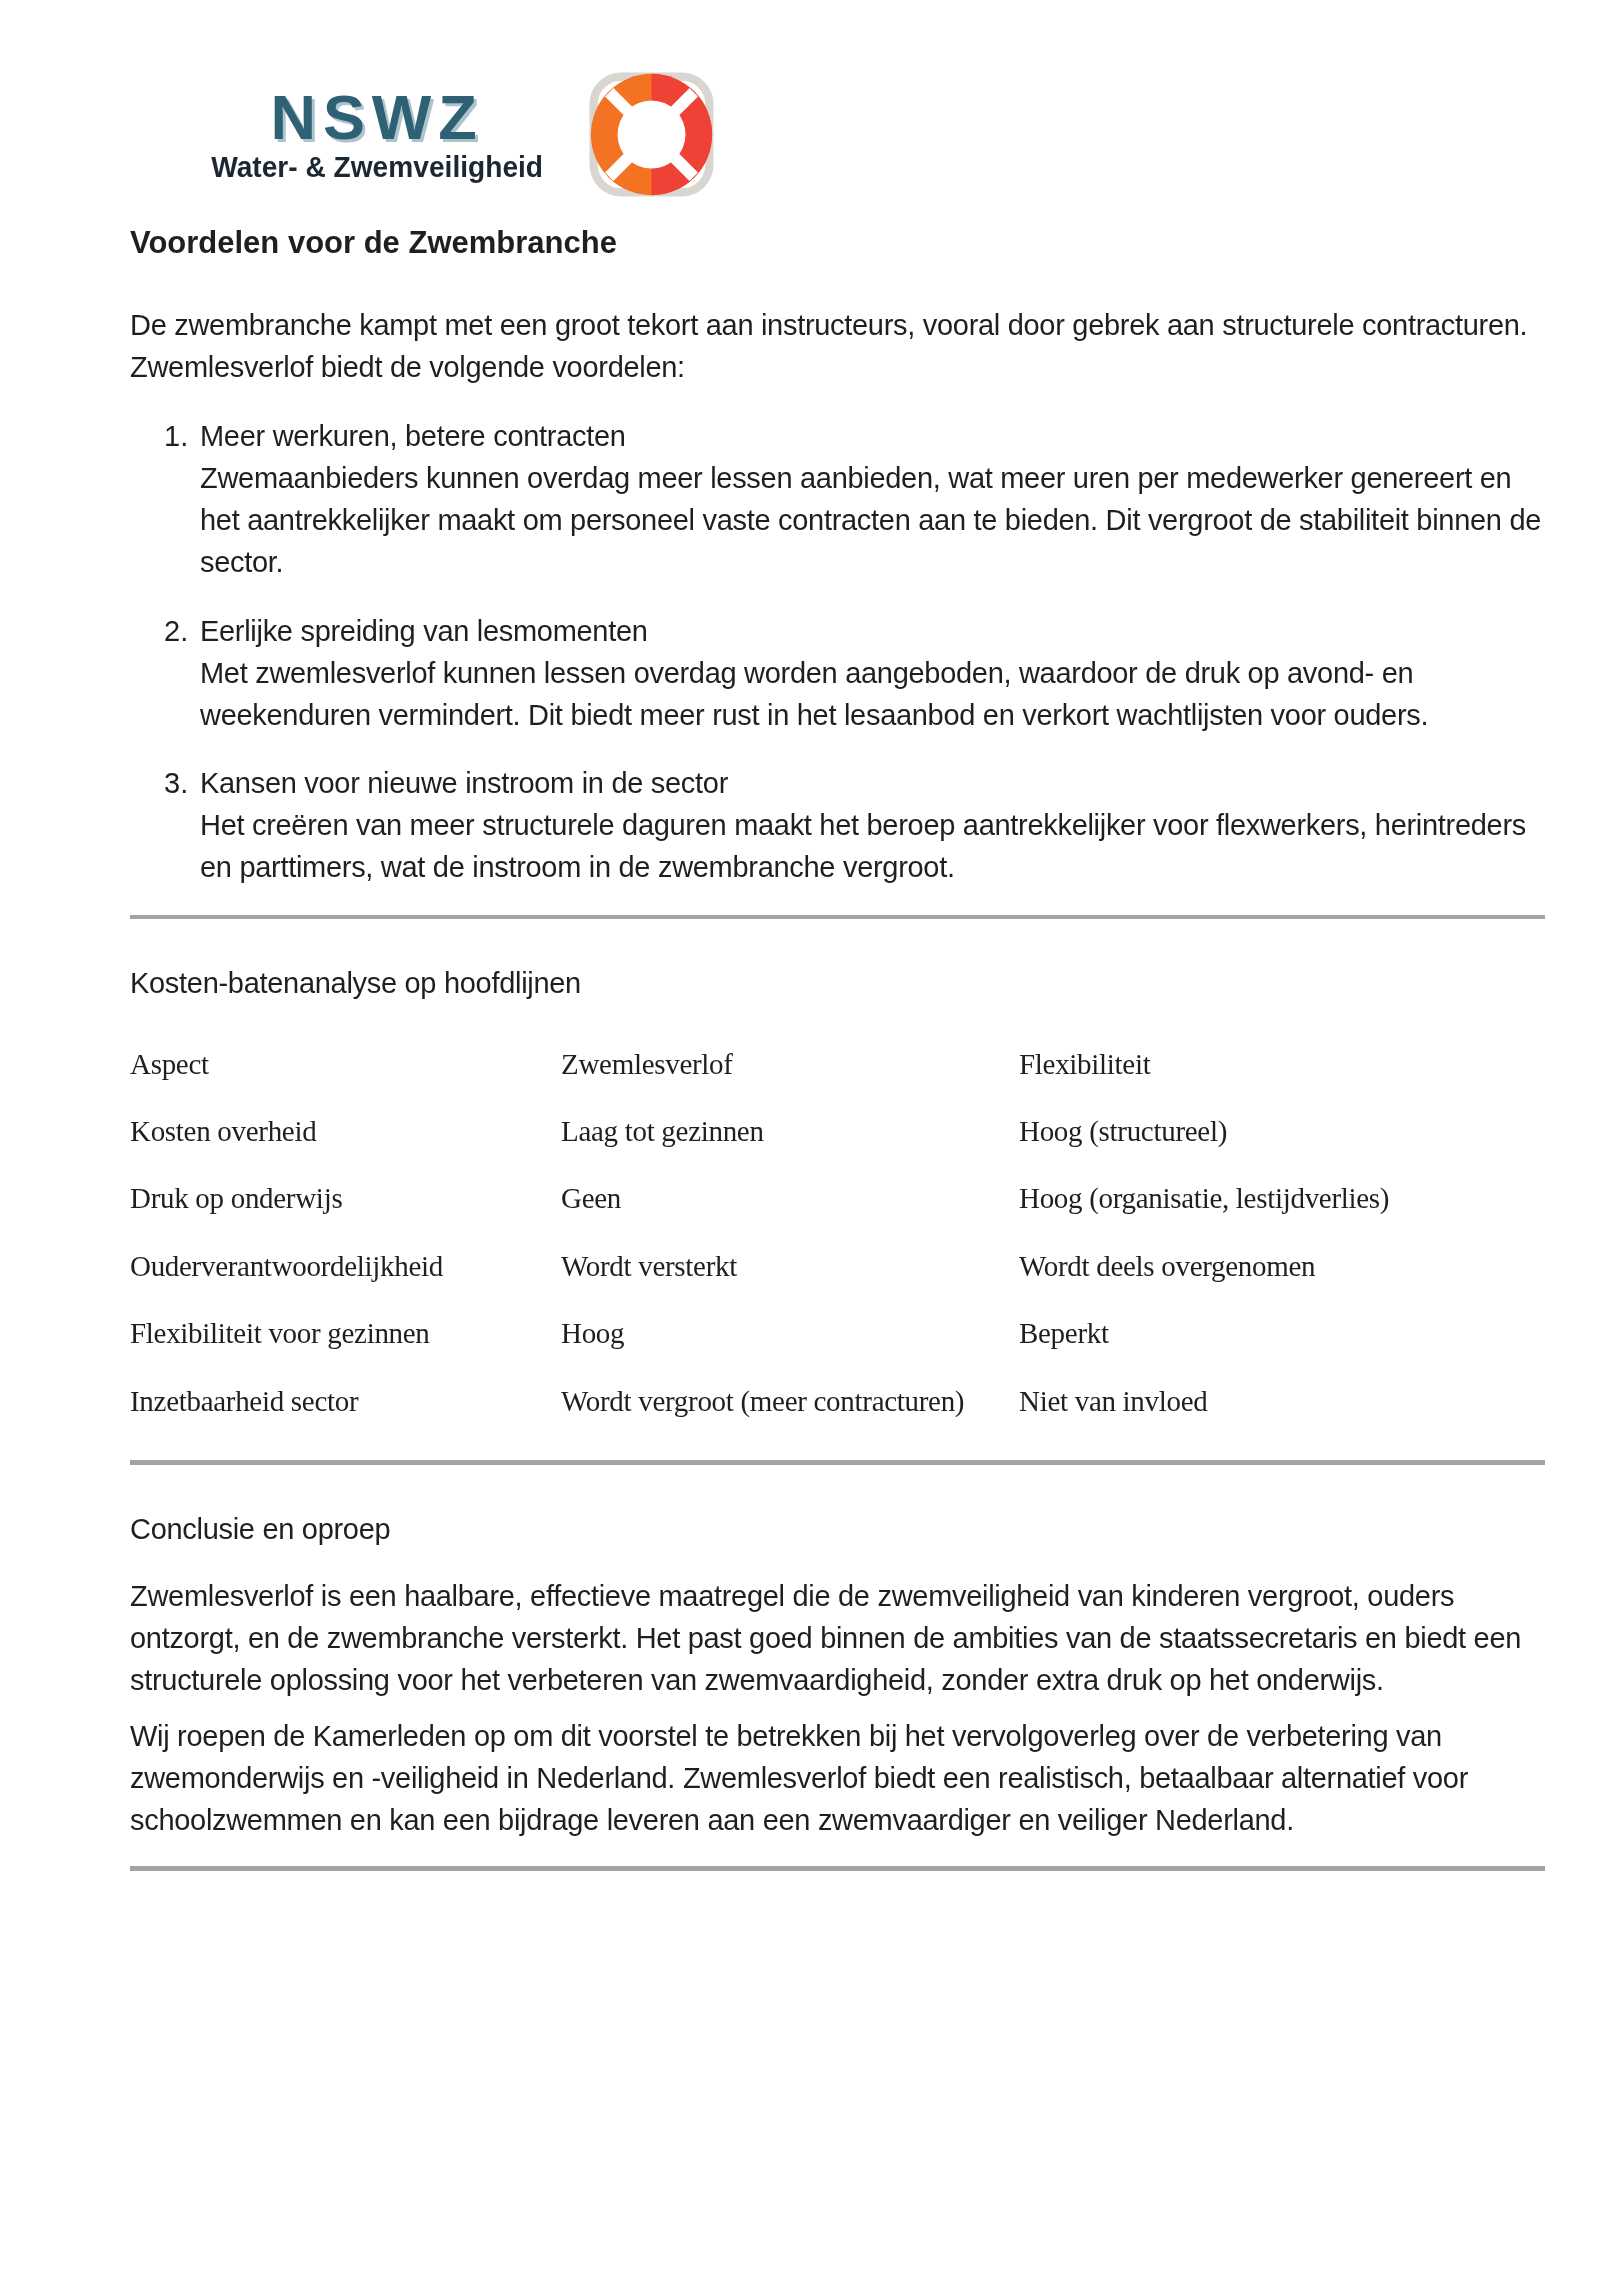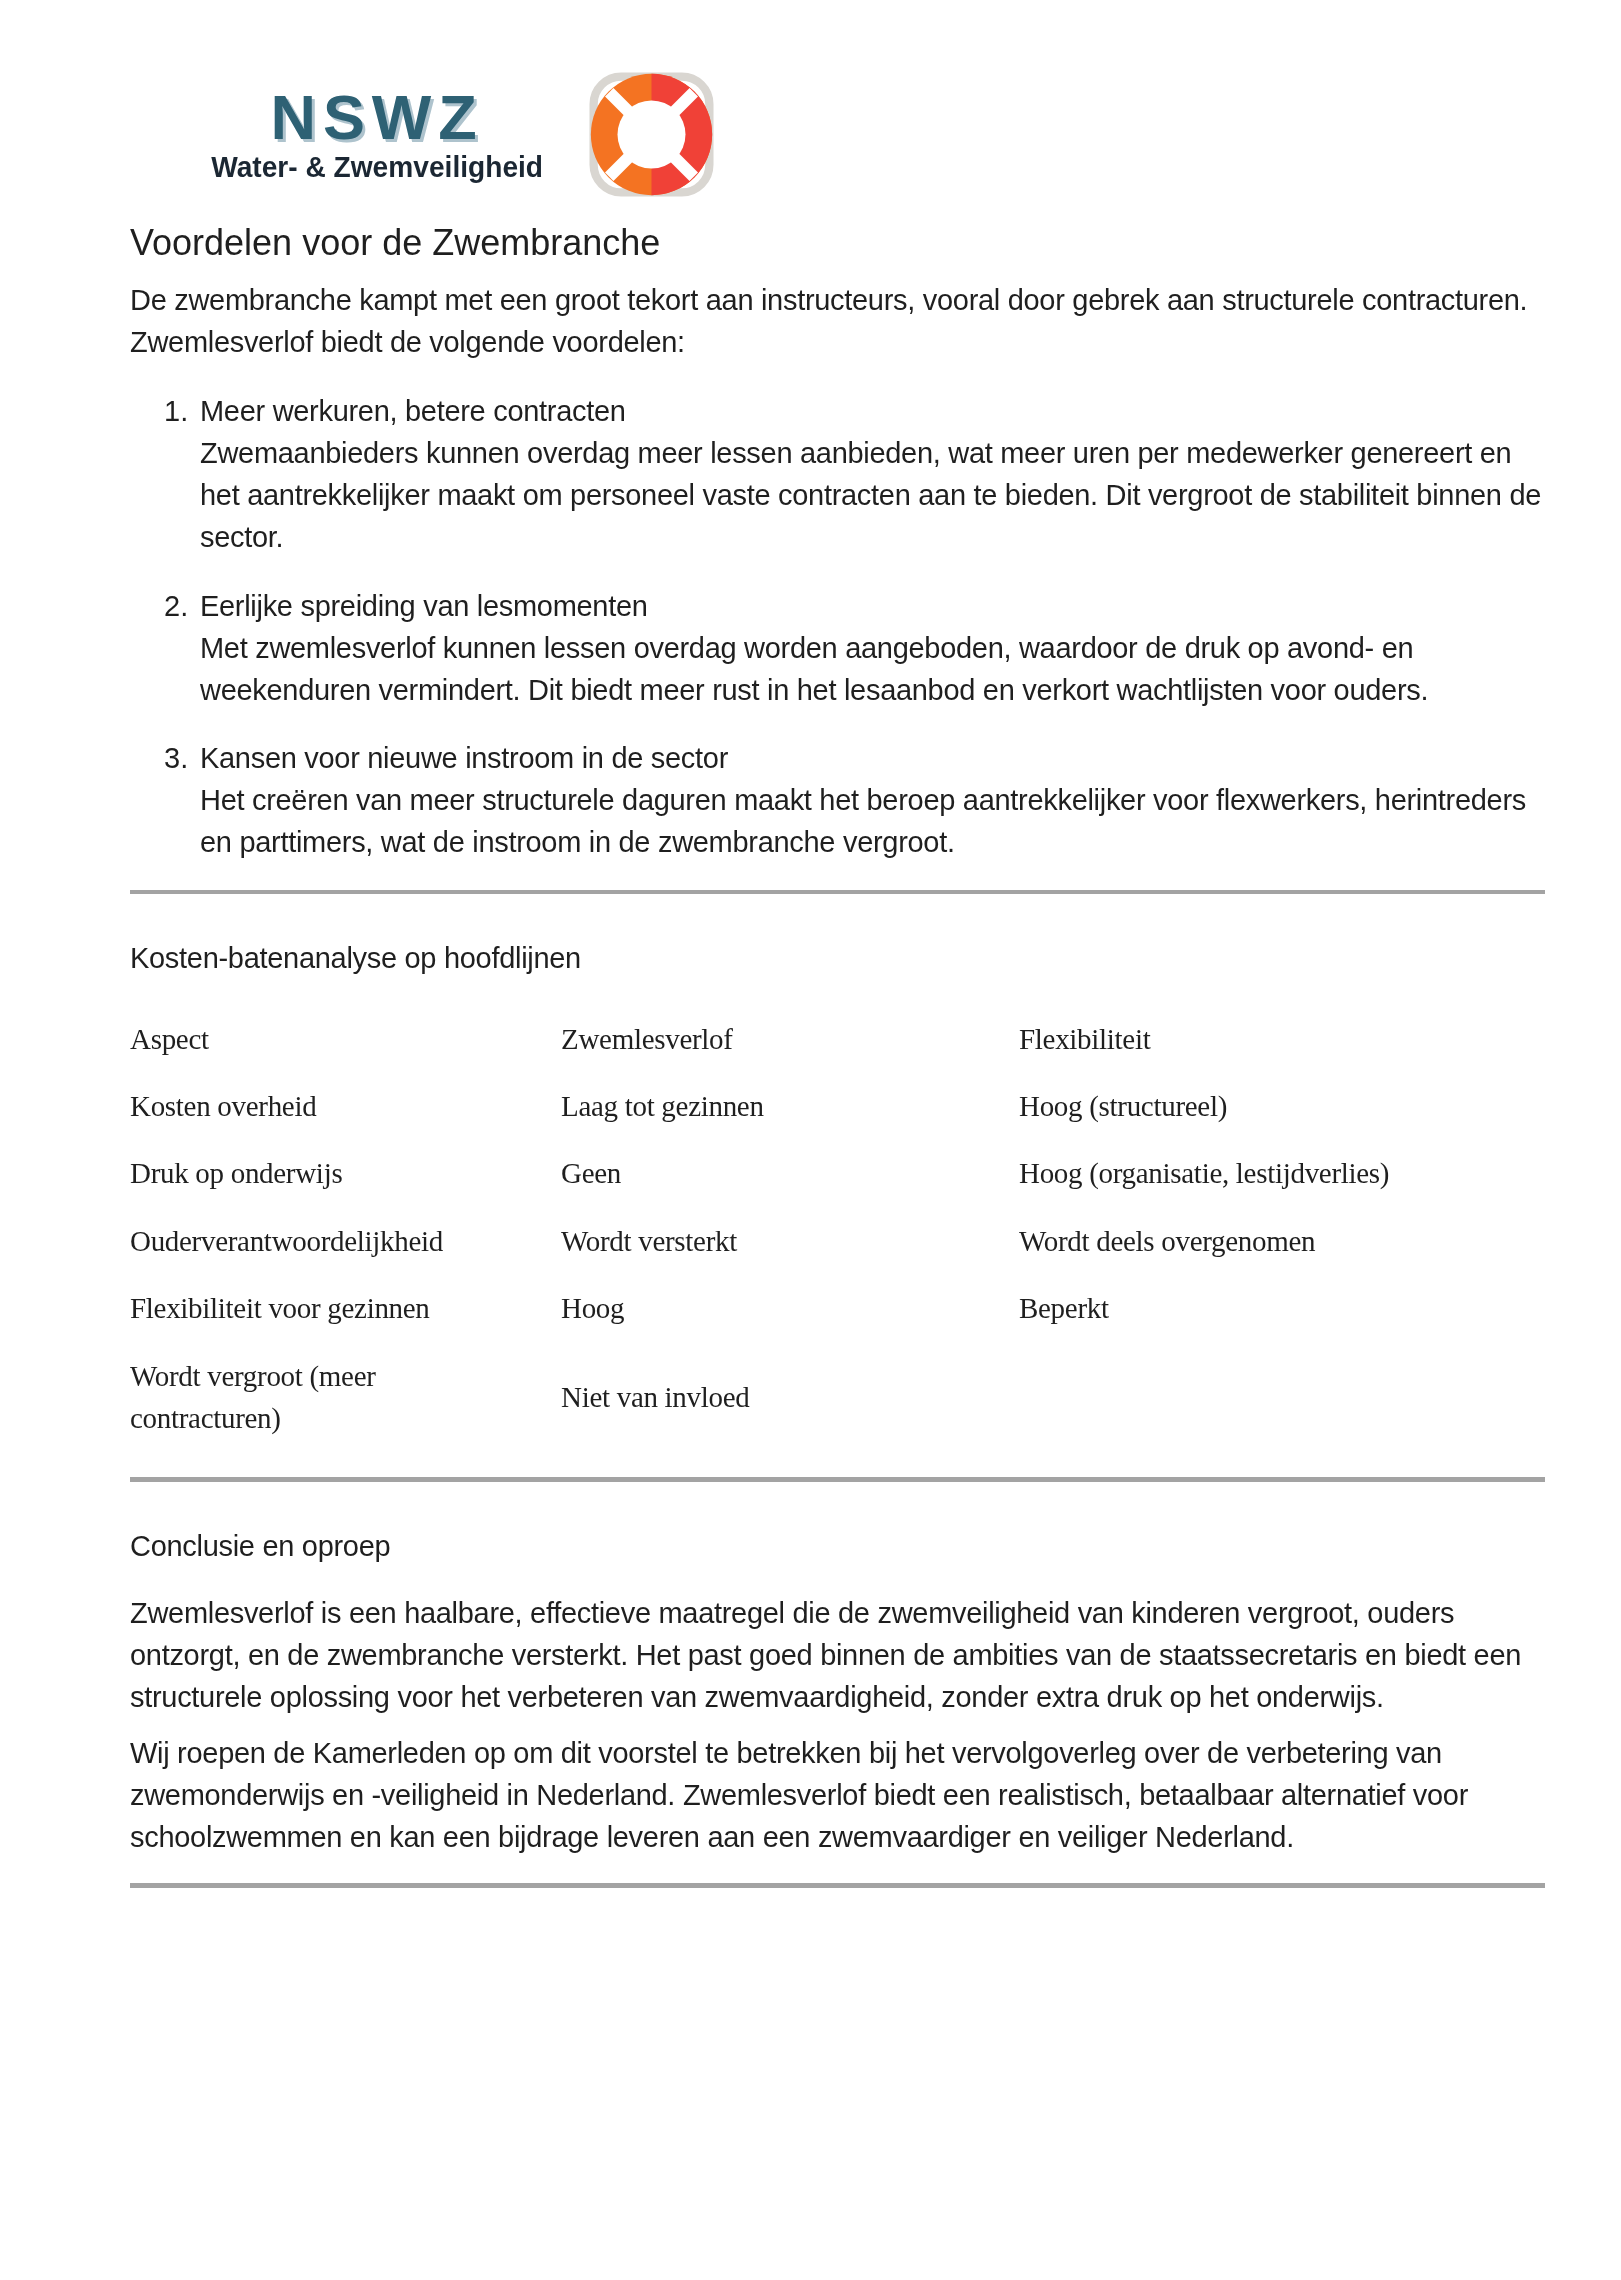--- a/index.html
+++ b/index.html
@@ -29,21 +29,21 @@
     text-shadow: 2.9px 2.9px 0 #aec3cd;
     line-height: 1.05;
   }
   .tagline {
     font-size: 29px; font-weight: bold; letter-spacing: 0px;
     color: #1b2733; line-height: 1.2;
     transform: scaleX(0.97);
   }
   .buoy { width: 155px; height: 147px; flex: 0 0 auto; }
   
-  .title { font-size: 36px; font-weight: normal; line-height: 42px; margin-bottom: 15px; }
+  .title { font-size: 31px; font-weight: bold; line-height: 42px; margin-bottom: 40px; }
   p.body, .h2 { font-size: 29px; line-height: 42px; letter-spacing: -0.3px; }
   p.body { margin-bottom: 21.6px; }
   .h2 { font-weight: normal; margin-bottom: 25.5px; }
   
   .benefits { margin-top: 27.4px; }
   .benefit { display: flex; margin-bottom: 26.5px; }
   .benefit .num {
     width: 36px; margin-left: 34px; flex: 0 0 auto;
     font-size: 29px; line-height: 42px;
   }
@@ -142,20 +142,21 @@
         <div class="cb-cell c1">Ouderverantwoordelijkheid</div>
         <div class="cb-cell c2">Wordt versterkt</div>
         <div class="cb-cell c3">Wordt deels overgenomen</div>
       </div>
       <div class="cb-row">
         <div class="cb-cell c1">Flexibiliteit voor gezinnen</div>
         <div class="cb-cell c2">Hoog</div>
         <div class="cb-cell c3">Beperkt</div>
       </div>
       <div class="cb-row">
+        <div class="cb-cell c1">Inzetbaarheid sector</div>
         <div class="cb-cell c2">Wordt vergroot (meer contracturen)</div>
         <div class="cb-cell c3">Niet van invloed</div>
       </div>
     </div>
 
   <hr class="divider">
 
   <div class="conclusion">
     <div class="h2">Conclusie en oproep</div>
     <p class="body">Zwemlesverlof is een haalbare, effectieve maatregel die de zwemveiligheid van kinderen vergroot, ouders ontzorgt, en de zwembranche versterkt. Het past goed binnen de ambities van de staatssecretaris en biedt een structurele oplossing voor het verbeteren van zwemvaardigheid, zonder extra druk op het onderwijs.</p>

